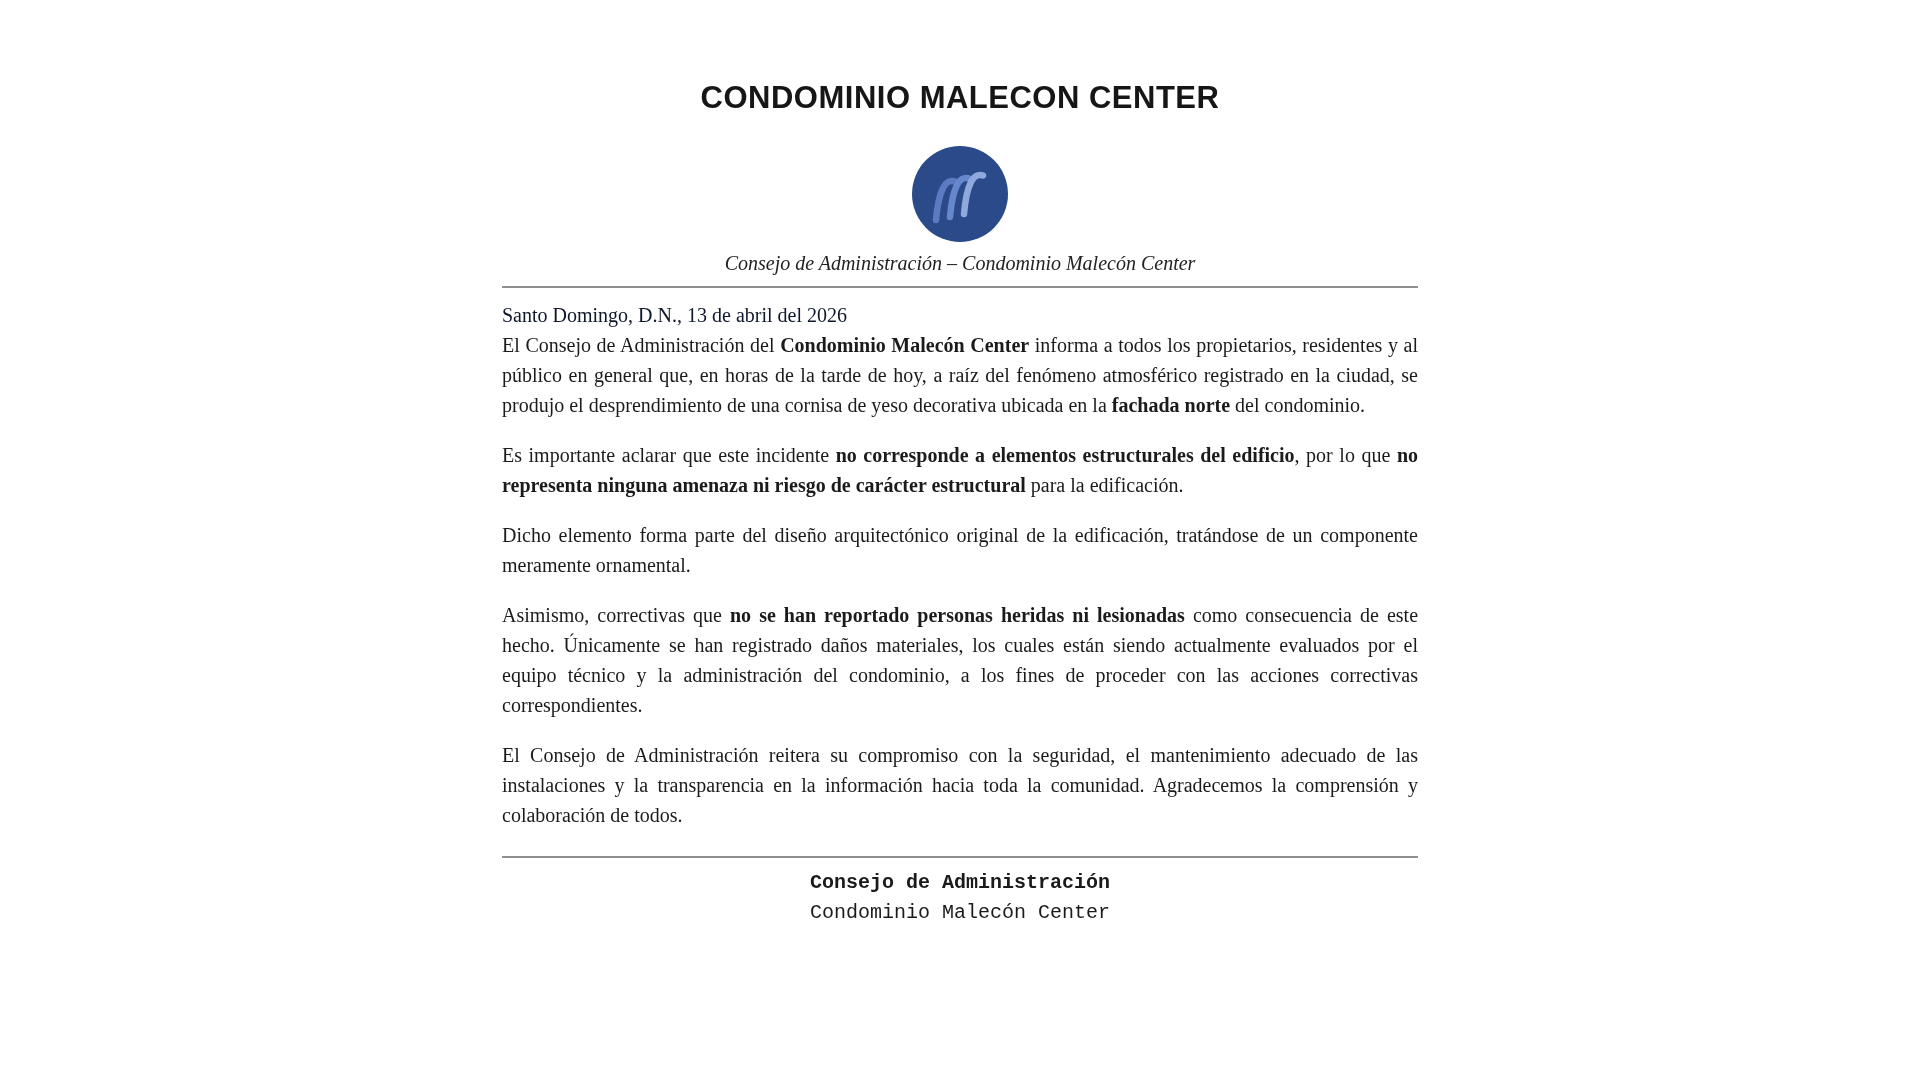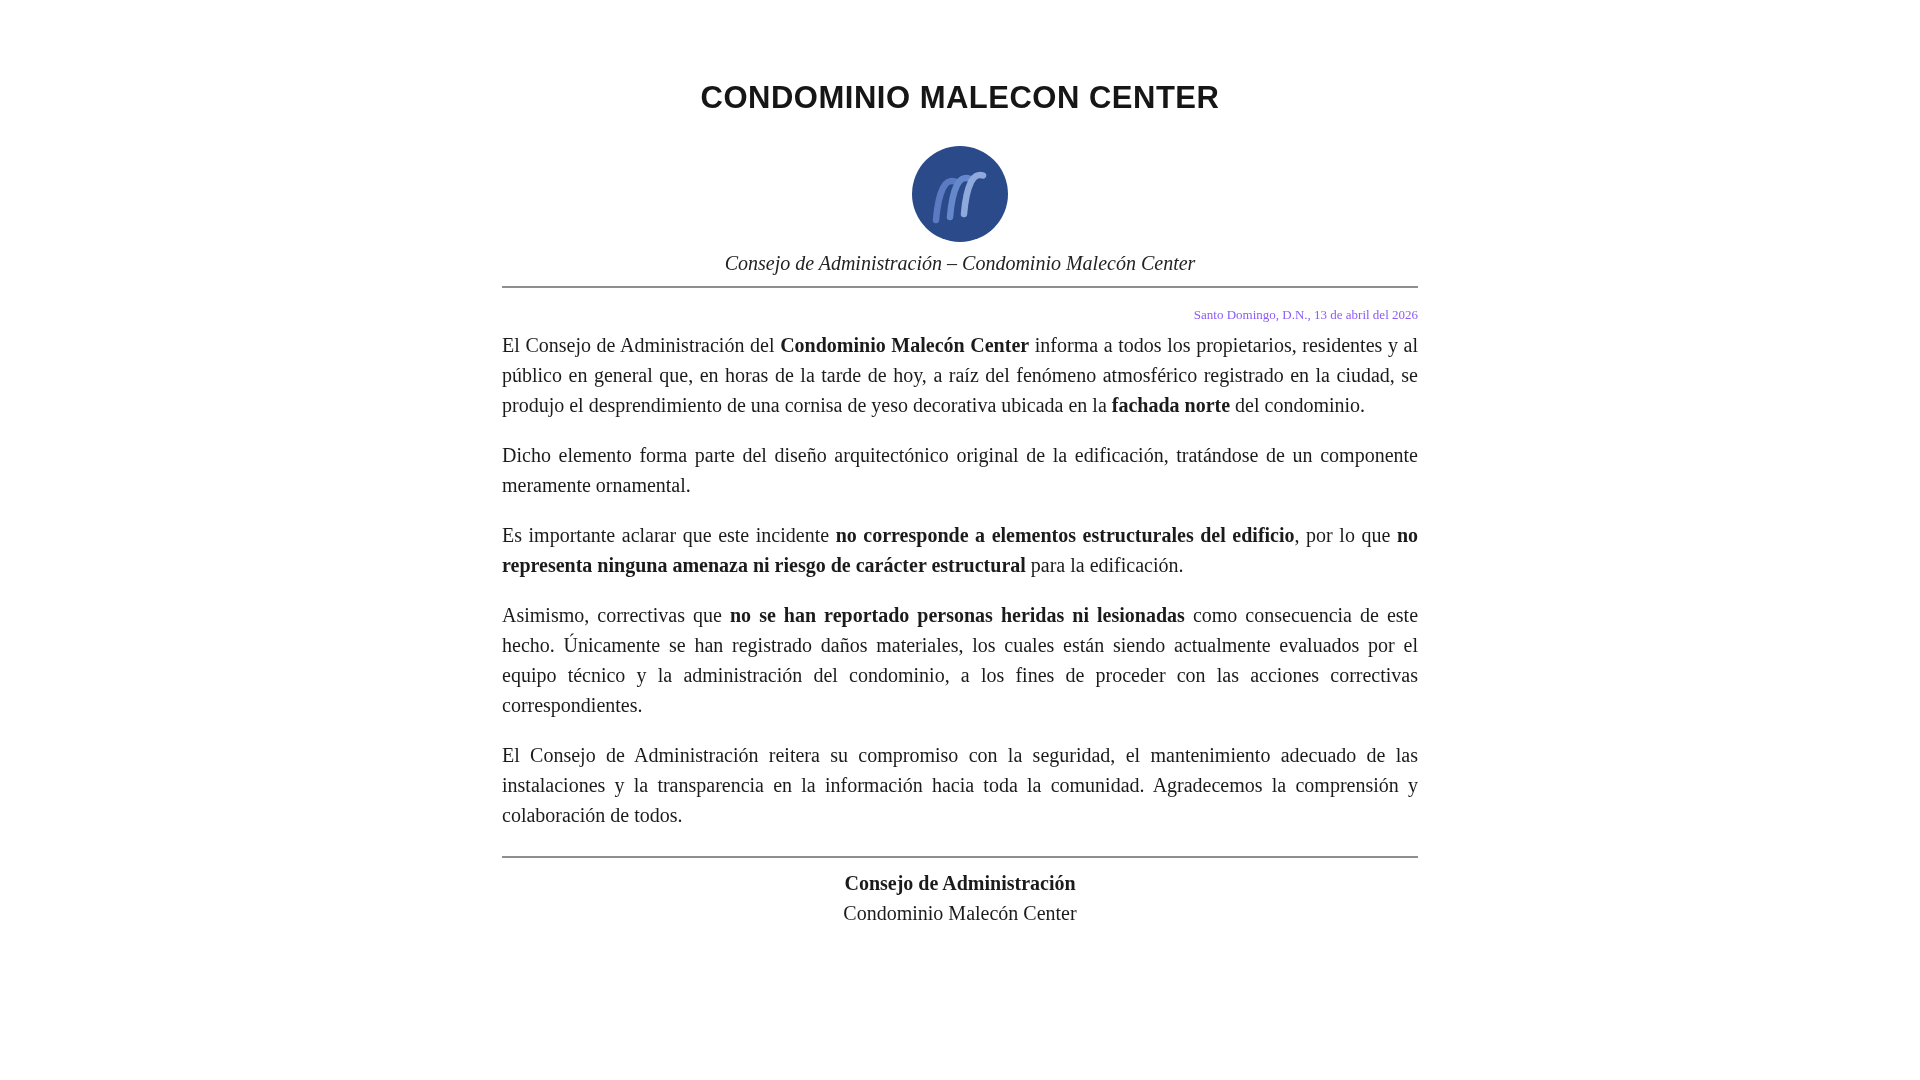--- a/index.html
+++ b/index.html
@@ -58,43 +58,43 @@
     border: none;
     border-top: 2px solid #8f8f8f;
     margin: 10px 0 0 0;
   }
   .rule-bottom {
     border: none;
     border-top: 2px solid #8f8f8f;
     margin: 26px 0 0 0;
   }
   .dateline {
-    text-align: right;
-    font-size: 13px;
+    font-size: 20px;
     line-height: 30px;
     margin-top: 12px;
-    color: #8b5cf6;
+    color: #0f172a;
   }
   .body-paragraphs {
   }
   .para {
     font-size: 20px;
     line-height: 30px;
     text-align: justify;
     margin: 0 0 20px 0;
     color: #1b1b1b;
   }
   .para b {
     font-weight: bold;
   }
   .signature {
     text-align: center;
     margin-top: 10px;
     font-size: 20px;
     line-height: 30px;
+    font-family: Liberation Mono, monospace;
   }
   .signature .sig-line1 {
     font-weight: bold;
   }
 </style>
 </head>
 <body>
 
 <div class="document">
 
@@ -111,22 +111,22 @@
 
 
   <div class="doc-subtitle">Consejo de Administración – Condominio Malecón Center</div>
 
   <hr class="rule">
 
   <div class="dateline">Santo Domingo, D.N., 13 de abril del 2026</div>
 
   <div class="body-paragraphs">
       <p class="para"><span>El Consejo de Administración del </span><b>Condominio Malecón Center</b><span> informa a todos los propietarios, residentes y al público en general que, en horas de la tarde de hoy, a raíz del fenómeno atmosférico registrado en la ciudad, se produjo el desprendimiento de una cornisa de yeso decorativa ubicada en la </span><b>fachada norte</b><span> del condominio.</span></p>
+      <p class="para"><span>Es importante aclarar que este incidente </span><b>no corresponde a elementos estructurales del edificio</b><span>, por lo que </span><b>no representa ninguna amenaza ni riesgo de carácter estructural</b><span> para la edificación.</span></p>
       <p class="para"><span>Dicho elemento forma parte del diseño arquitectónico original de la edificación, tratándose de un componente meramente ornamental.</span></p>
-      <p class="para"><span>Es importante aclarar que este incidente </span><b>no corresponde a elementos estructurales del edificio</b><span>, por lo que </span><b>no representa ninguna amenaza ni riesgo de carácter estructural</b><span> para la edificación.</span></p>
       <p class="para"><span>Asimismo, correctivas que </span><b>no se han reportado personas heridas ni lesionadas</b><span> como consecuencia de este hecho. Únicamente se han registrado daños materiales, los cuales están siendo actualmente evaluados por el equipo técnico y la administración del condominio, a los fines de proceder con las acciones correctivas correspondientes.</span></p>
       <p class="para"><span>El Consejo de Administración reitera su compromiso con la seguridad, el mantenimiento adecuado de las instalaciones y la transparencia en la información hacia toda la comunidad. Agradecemos la comprensión y colaboración de todos.</span></p>
     </div>
 
   <hr class="rule-bottom">
 
   <div class="signature">
     <div class="sig-line1">Consejo de Administración</div>
     <div class="sig-line2">Condominio Malecón Center</div>
   </div>

